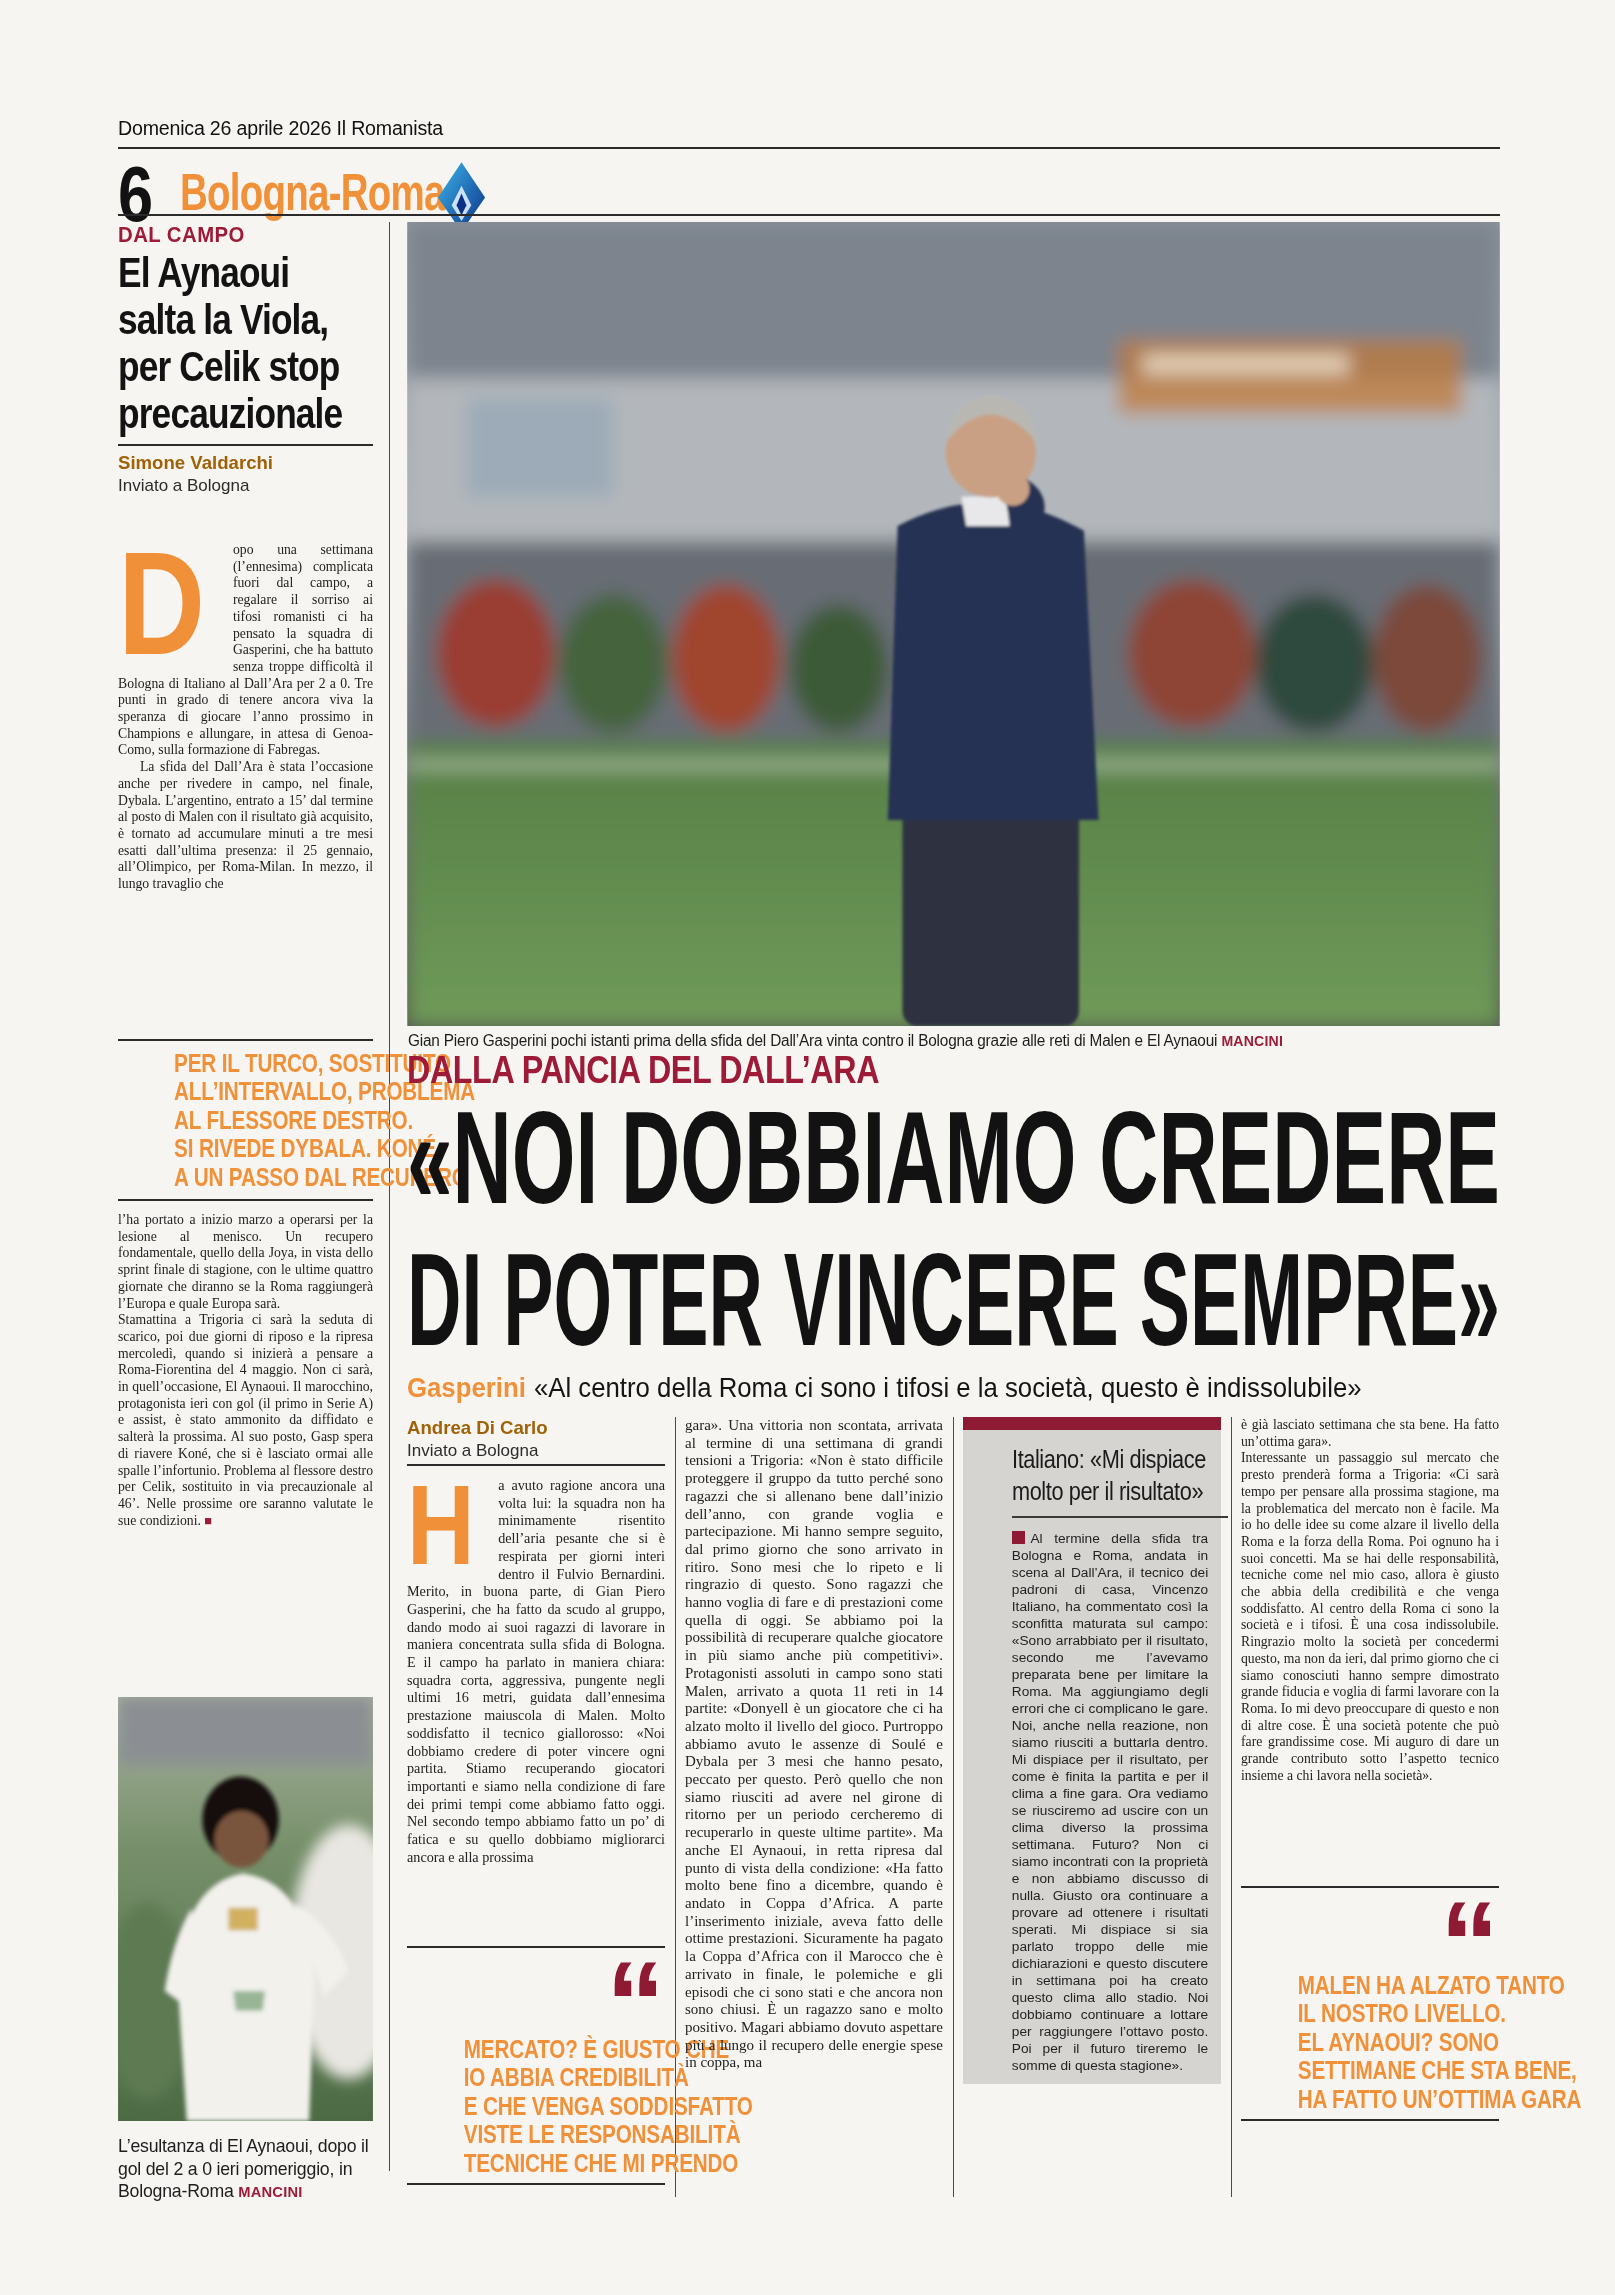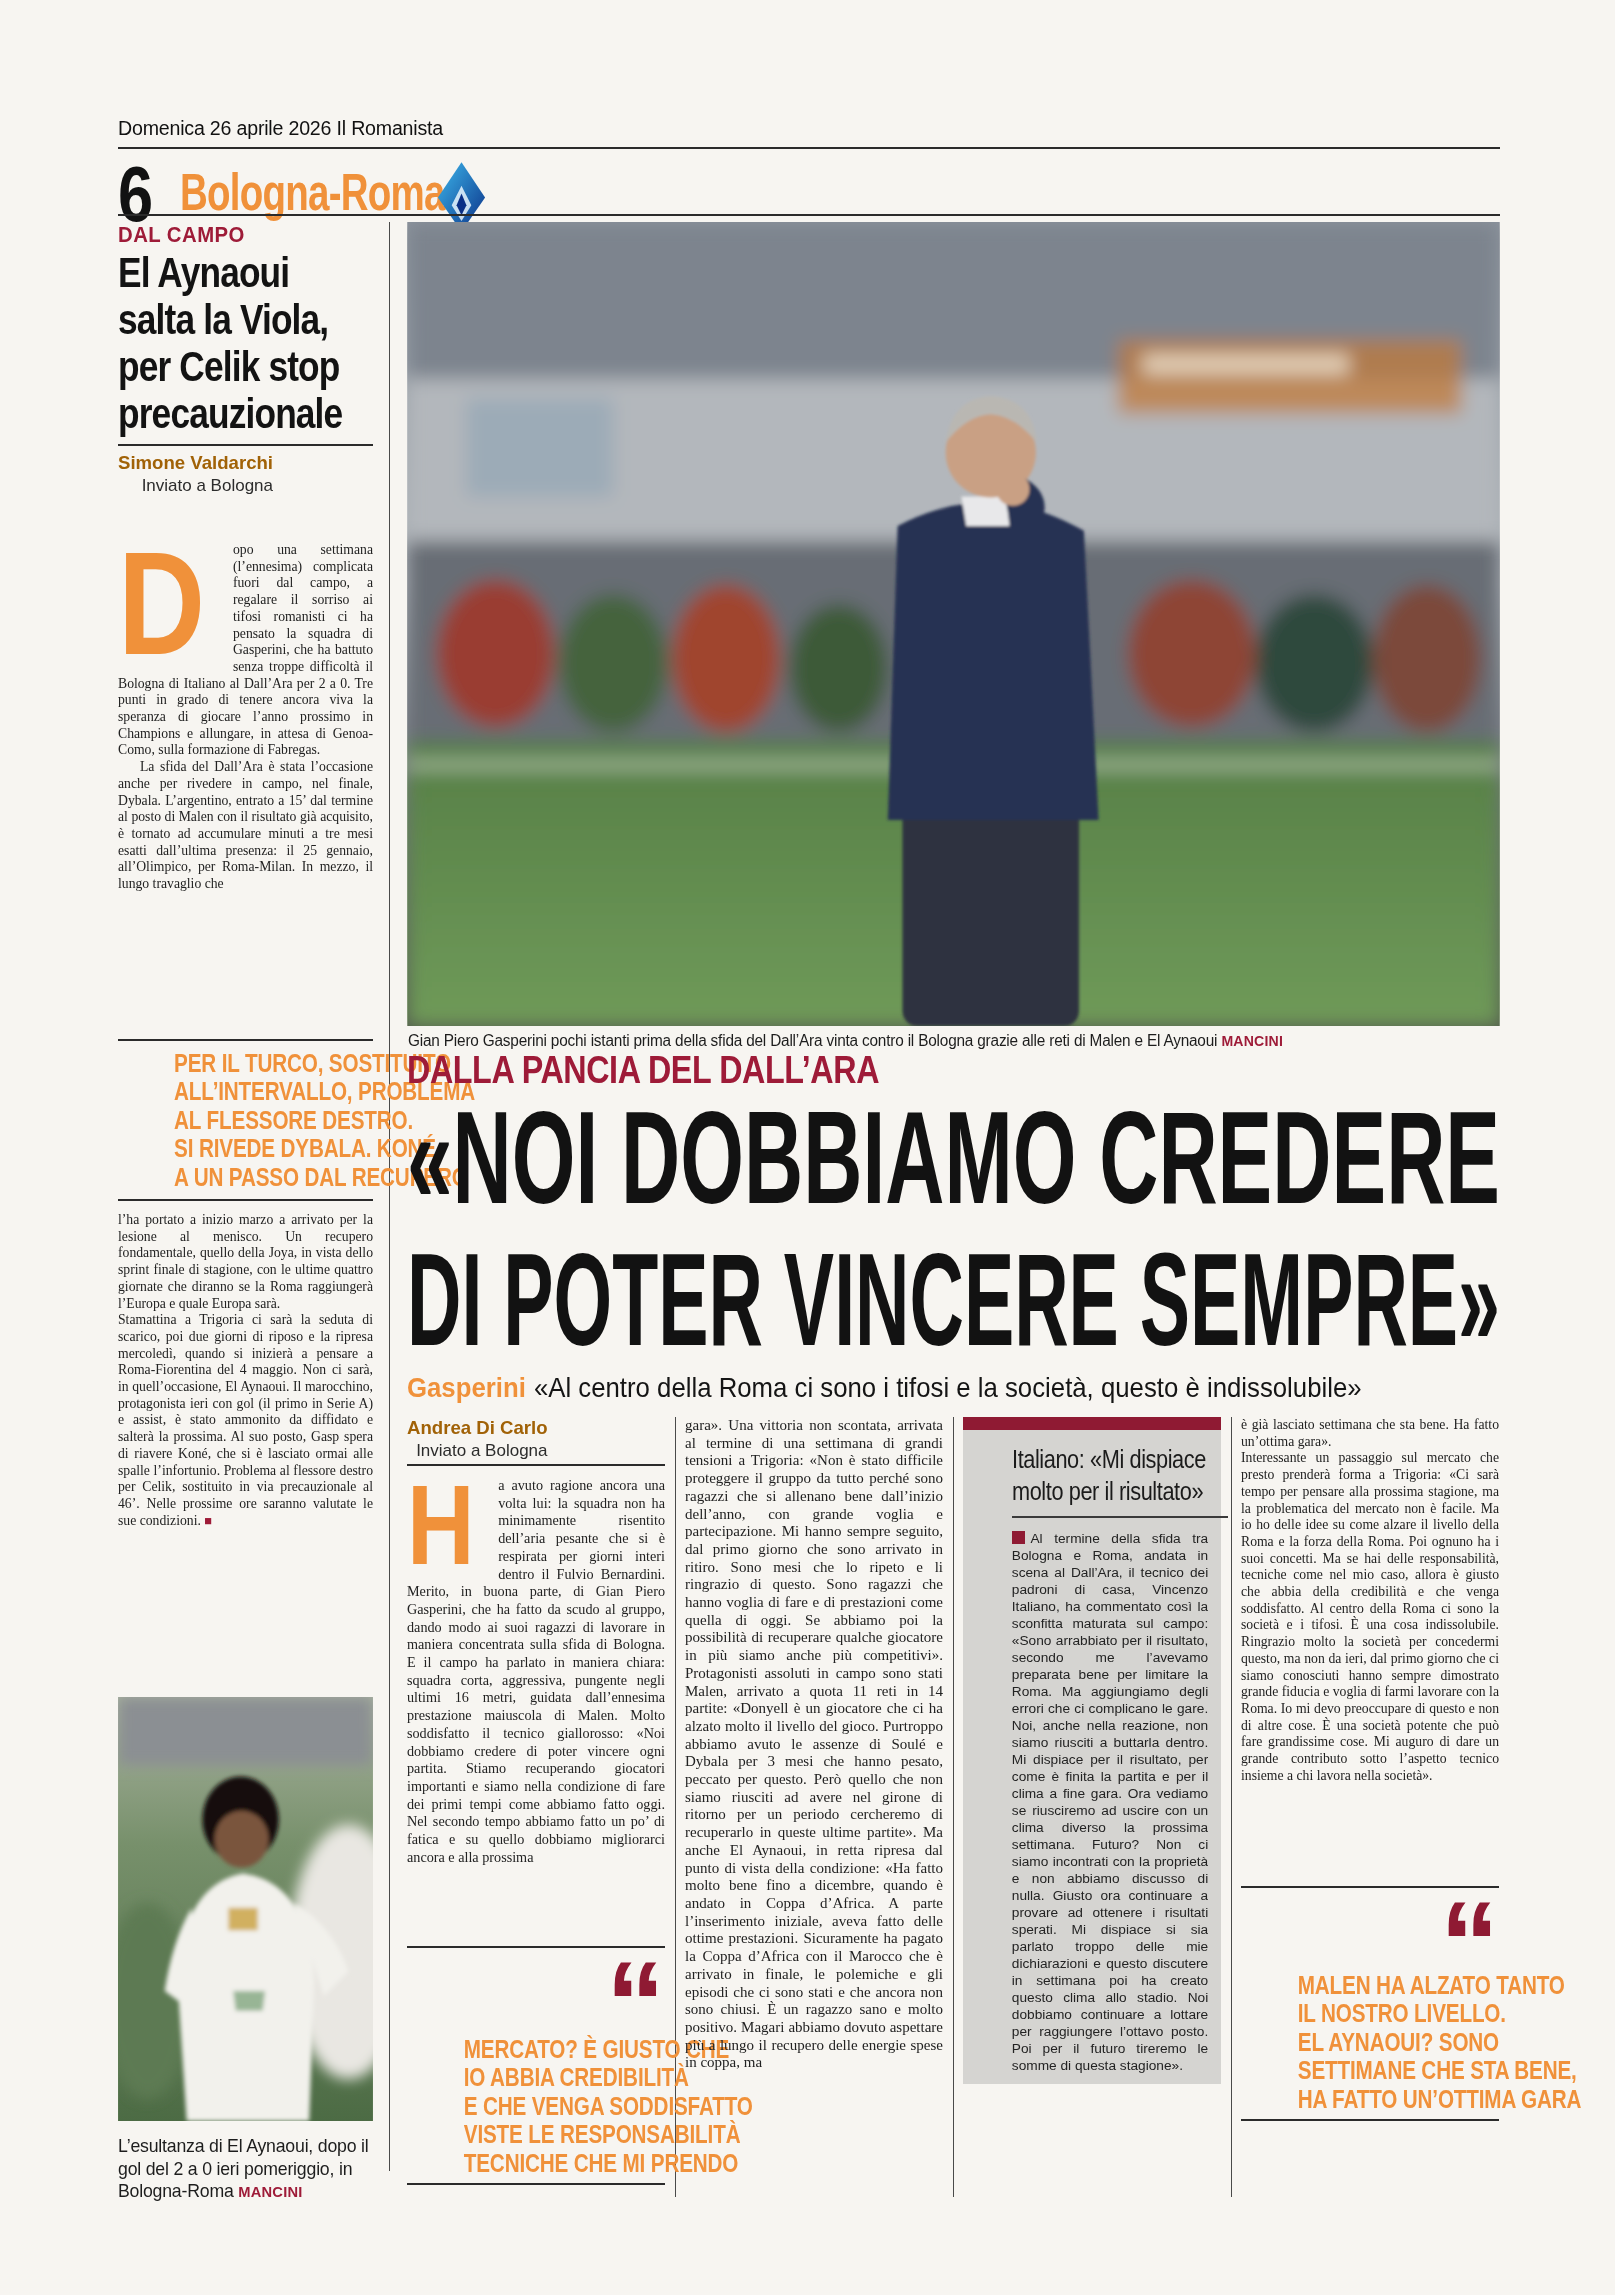--- a/index.html
+++ b/index.html
@@ -17,21 +17,21 @@
   .section-title{left:180px;top:164px;font-size:52px;font-weight:700;line-height:1.1;
           color:#f0913a;transform:scaleX(.74);transform-origin:0 0;white-space:nowrap;letter-spacing:-1px;}
 
   
   .kicker-left{left:118px;top:222px;font-size:22.6px;font-weight:700;color:#9e1b38;
           transform:scaleX(.9);transform-origin:0 0;letter-spacing:0.5px;white-space:nowrap;}
   .headline-left{left:118px;top:249px;width:265px;font-size:42px;font-weight:700;line-height:47px;
           color:#131313;letter-spacing:-1px;}
   .headline-left div{transform:scaleX(.84);transform-origin:0 0;white-space:nowrap;}
   .byline-name{font-size:18.6px;font-weight:700;color:#a16207;}
-  .byline-role{font-size:17px;color:#2c2c2c;margin-top:2px;text-align:right;}
+  .byline-role{font-size:17px;color:#2c2c2c;margin-top:2px;}
   .body-serif{font-family:"Liberation Serif","DejaVu Serif",serif;font-size:13.7px;line-height:16.7px;
           text-align:justify;color:#222;overflow:hidden;}
   .body-serif .p2{text-indent:1.6em;}
   .dropcap{float:left;color:#f0913a;font-family:"Liberation Sans",sans-serif;font-weight:700;
           font-size:147px;line-height:.78;transform:scaleX(.82);transform-origin:0 0;
           margin:3.9px 8.8px 0 0;}
   .dropcap.small{font-size:114px;}
   .endmark{color:#9e1b38;font-size:12.8px;}
   .pullquote{font-weight:700;color:#f0913a;text-align:right;font-size:26.5px;line-height:28.4px;letter-spacing:-0.2px;}
   .pullquote div{transform:scaleX(.78);transform-origin:100% 50%;white-space:nowrap;}
@@ -107,21 +107,21 @@
   <div class="abs pullquote" style="left:118px;top:1049px;width:255px;">
       <div>PER IL TURCO, SOSTITUITO</div>
       <div>ALL’INTERVALLO, PROBLEMA</div>
       <div>AL FLESSORE DESTRO.</div>
       <div>SI RIVEDE DYBALA. KONÉ</div>
       <div>A UN PASSO DAL RECUPERO</div>
     </div>
   <div class="rule" style="left:118px;top:1199px;width:255px;height:1.5px;"></div>
 
   <div class="abs body-serif" style="left:118px;top:1212px;width:255px;height:466px;">
-    <div>l’ha portato a inizio marzo a arrivato per la lesione al menisco. Un recupero fondamentale, quello della Joya, in vista dello sprint finale di stagione, con le ultime quattro giornate che diranno se la Roma raggiungerà l’Europa e quale Europa sarà.</div>
+    <div>l’ha portato a inizio marzo a operarsi per la lesione al menisco. Un recupero fondamentale, quello della Joya, in vista dello sprint finale di stagione, con le ultime quattro giornate che diranno se la Roma raggiungerà l’Europa e quale Europa sarà.</div>
     <div class="p2" style="display:inline;">Stamattina a Trigoria ci sarà la seduta di scarico, poi due giorni di riposo e la ripresa mercoledì, quando si inizierà a pensare a Roma-Fiorentina del 4 maggio. Non ci sarà, in quell’occasione, El Aynaoui. Il marocchino, protagonista ieri con gol (il primo in Serie A) e assist, è stato ammonito da diffidato e salterà la prossima. Al suo posto, Gasp spera di riavere Koné, che si è lasciato ormai alle spalle l’infortunio. Problema al flessore destro per Celik, sostituito in via precauzionale al 46’. Nelle prossime ore saranno valutate le sue condizioni.</div>
     <span class="endmark">■</span>
   </div>
 
   <svg class="abs" style="left:118px;top:1697px;" width="255" height="424" viewBox="0 0 520 865">
     <defs>
       <linearGradient id="pg1" x1="0" y1="0" x2="0" y2="1">
         <stop offset="0" stop-color="#a9b2a0"></stop>
           <stop offset=".35" stop-color="#77906b"></stop>
           <stop offset="1" stop-color="#4c6b44"></stop>

